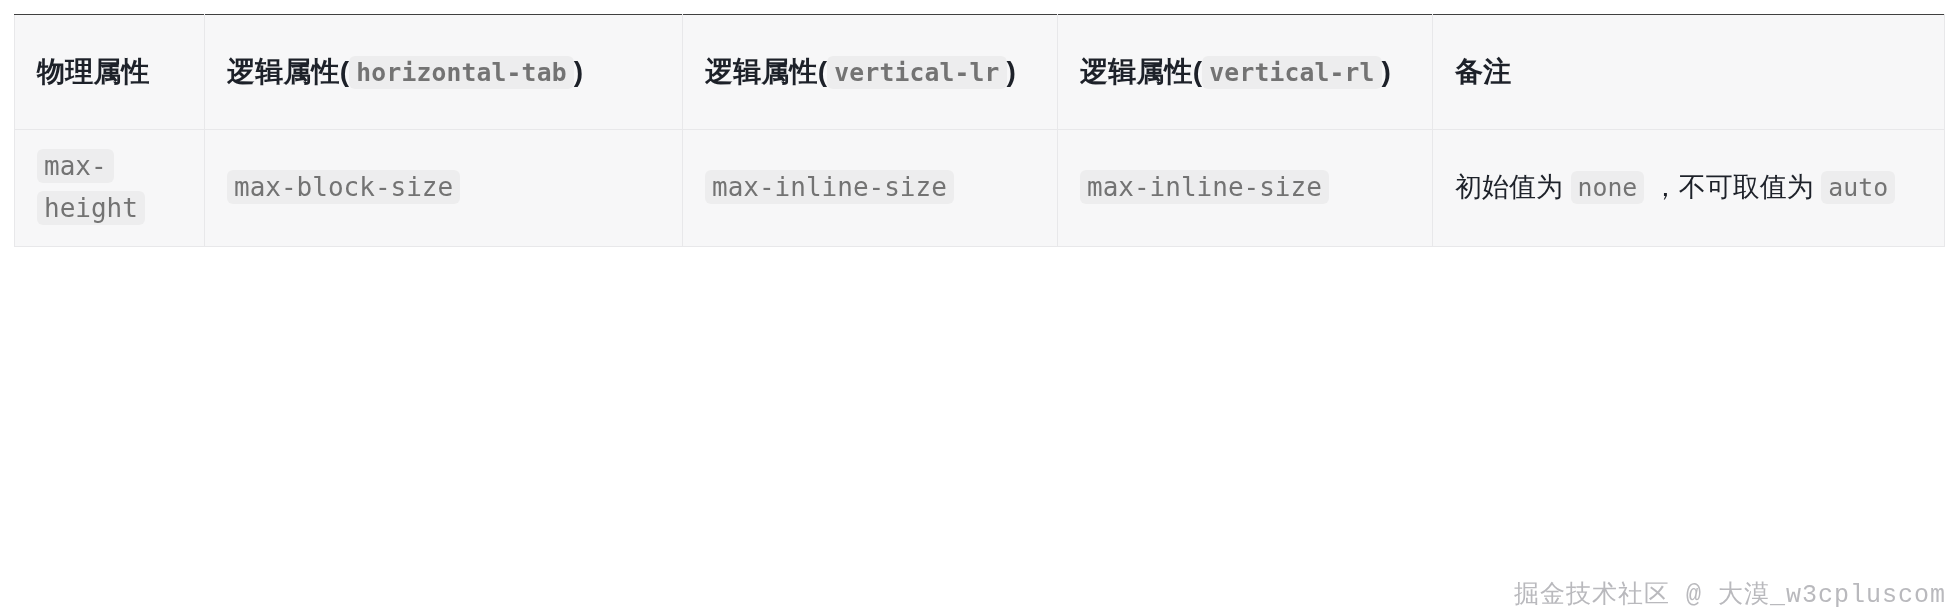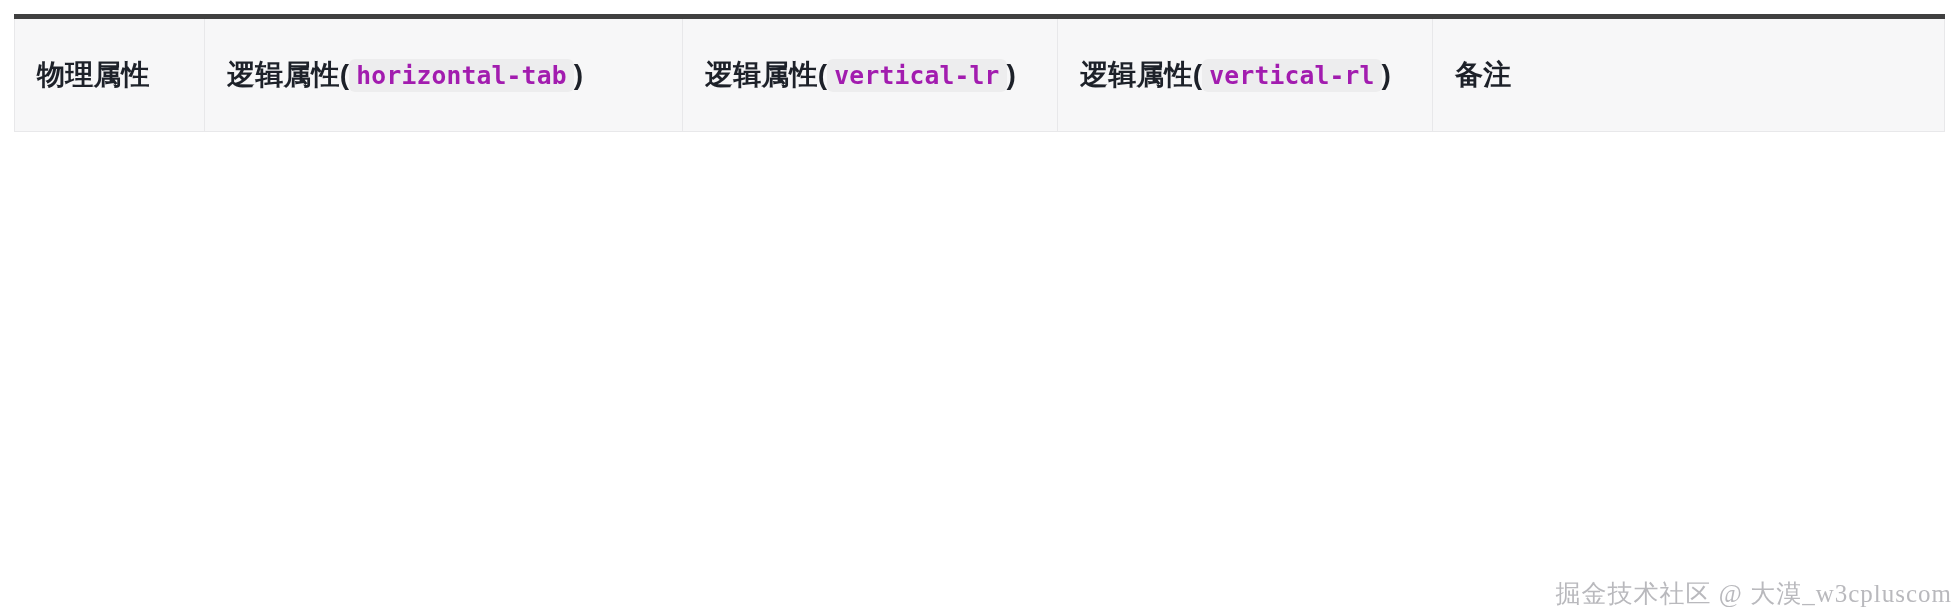--- a/index.html
+++ b/index.html
@@ -21,21 +21,21 @@
     height: 614px;
     background: #ffffff;
     box-sizing: border-box;
     padding: 14px 0 0 14px;
   }
 
   table.prop-table {
     border-collapse: collapse;
     table-layout: fixed;
     width: 1930px;
-    border-top: 5px solid #404040;
+    border-top: 1px solid #404040;
     border-left: 1px solid #e8e8ea;
   }
 
   table.prop-table col.c1 { width: 190px; }
   table.prop-table col.c2 { width: 478px; }
   table.prop-table col.c3 { width: 375px; }
   table.prop-table col.c4 { width: 375px; }
   table.prop-table col.c5 { width: 512px; }
 
   th, td {
@@ -66,21 +66,21 @@
     line-height: 1.55;
     height: 80px;
   }
 
   tbody tr.tall-row td { height: 102px; }
 
   
   code, .chip {
     font-family: "DejaVu Sans Mono", "Liberation Mono", monospace;
     background: #ededee;
-    color: #a21caf;
+    color: #737373;
     border-radius: 6px;
     padding: 2px 7px;
     font-size: 0.92em;
     line-height: 1.6;
     white-space: normal;
     box-decoration-break: clone;
     -webkit-box-decoration-break: clone;
   }
 
   thead th code {
@@ -88,27 +88,27 @@
     font-weight: 700;
   }
 
   td .cell-code {
     font-family: "DejaVu Sans Mono", "Liberation Mono", monospace;
     font-size: 26px;
   }
 
   .watermark {
     position: absolute;
-    right: 6px;
+    right: 12px;
     bottom: 4px;
     font-size: 25px;
     color: #b9b9bd;
     letter-spacing: 1px;
     white-space: nowrap;
-    font-family: Liberation Serif, serif;
+    font-family: Liberation Mono, monospace;
     pointer-events: none;
   }
 </style>
 </head>
 <body>
 
 <div class="page">
 
   <table class="prop-table">
     <colgroup>
@@ -136,18 +136,35 @@
         <th>
           <span>备注</span>
         </th>
       </tr>
     </thead>
 
     <tbody>
 
 
 
+      <tr class="row-even tall-row">
+        <td>
+          <code class="cell-code">max-height</code>
+        </td>
+        <td>
+          <code class="cell-code">max-block-size</code>
+        </td>
+        <td>
+          <code class="cell-code">max-inline-size</code>
+        </td>
+        <td>
+          <code class="cell-code">max-inline-size</code>
+        </td>
+        <td>
+          <span>初始值为 </span><code>none</code><span> ，不可取值为 </span><code>auto</code>
+        </td>
+      </tr>
     </tbody>
   </table>
 
   <div class="watermark">掘金技术社区 @ 大漠_w3cpluscom</div>
 
 </div>
 
 </body></html>

